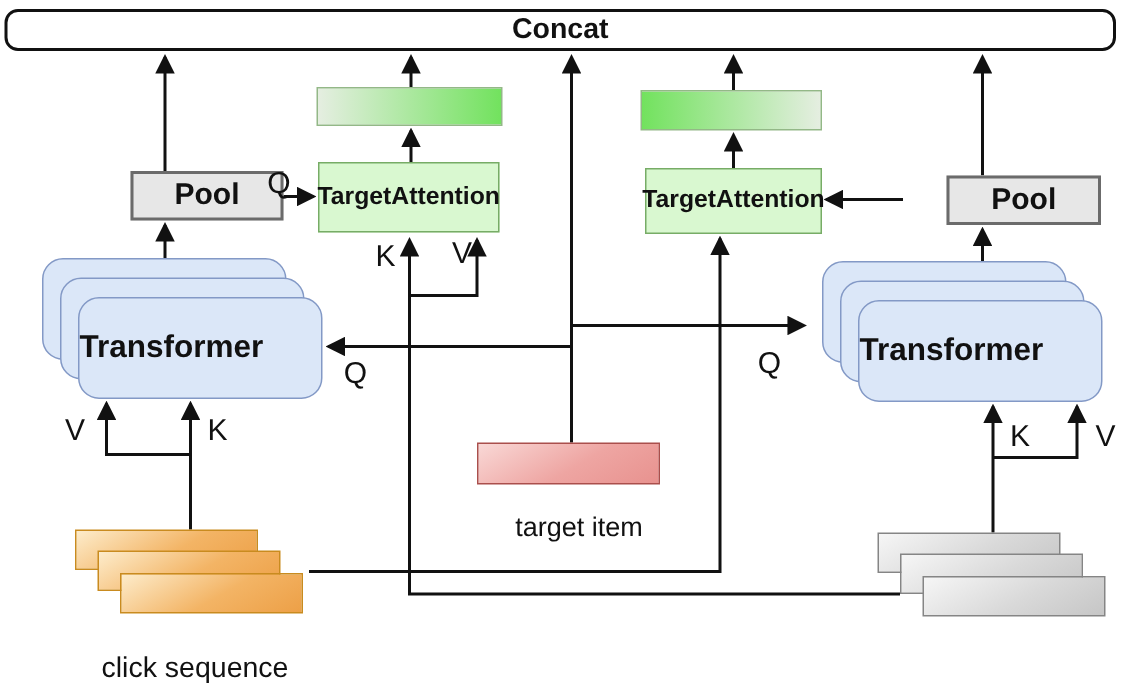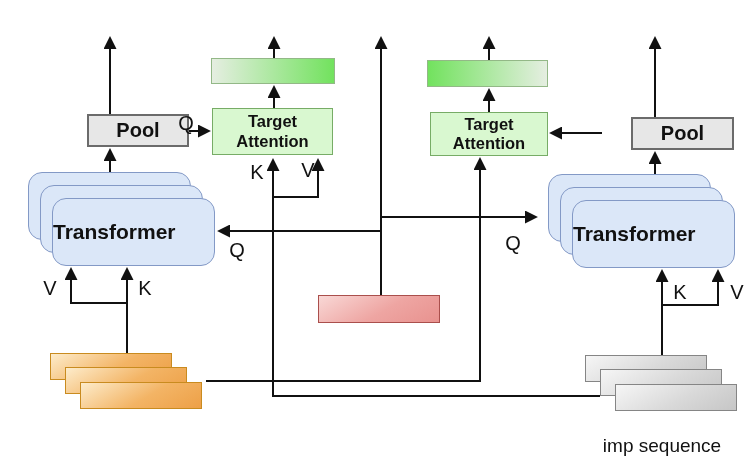--- a/index.html
+++ b/index.html
@@ -14,21 +14,21 @@
           background:#fff;font-weight:bold;font-size:19px;}
   .pool{background:#e7e7e7;border:2px solid #6b6b6b;font-weight:bold;font-size:20px;margin-left:29px;}
   .pool-left{left:58px;top:114px;width:102px;height:33px;}
   .pool-right{left:602px;top:117px;width:103px;height:33px;}
   .gbar{border:1.5px solid #93b887;}
   .gbar-left{left:211px;top:58px;width:124px;height:26px;
              background:linear-gradient(90deg,#e5eee1 0%,#72e25e 100%);}
   .gbar-right{left:427px;top:60px;width:121px;height:27px;
               background:linear-gradient(90deg,#72e25e 0%,#e5eee1 100%);}
   .ta{background:#d9f8d0;border:1.5px solid #77ac66;font-weight:bold;font-size:16.5px;
-      line-height:1.18;flex-direction:column;}
+      line-height:1.18;flex-direction:row;}
   .ta-left{left:212px;top:108px;width:121px;height:47px;}
   .ta-right{left:430px;top:112px;width:118px;height:44px;}
   .tcard{position:absolute;width:163px;height:68px;border-radius:14px;background:#dbe7f8;
          border:1.5px solid #8399c6;box-sizing:border-box;z-index:2;
          display:flex;align-items:center;justify-content:flex-start;font-weight:bold;font-size:21px;}
   .seqbar{position:absolute;width:122px;height:27px;box-sizing:border-box;z-index:2;}
   .obar{background:linear-gradient(150deg,#fdeccb 0%,#f3b465 55%,#eda047 100%);
         border:1.5px solid #c98b1f;}
   .ibar{background:linear-gradient(150deg,#f6f6f6 0%,#d9d9d9 55%,#c6c6c6 100%);
         border:1.5px solid #858585;}
@@ -68,57 +68,61 @@
       <path d="M600 396 L273 396 L273 160" marker-end="url(#ah)"></path>
       <path d="M273 197 L318 197 L318 160" marker-end="url(#ah)"></path>
       <path d="M206 381 L480 381 L480 159" marker-end="url(#ah)"></path>
       <path d="M127 353 L127 269" marker-end="url(#ah)"></path>
       <path d="M127 303 L71 303 L71 269" marker-end="url(#ah)"></path>
       <path d="M662 355 L662 271" marker-end="url(#ah)"></path>
       <path d="M662 305 L718 305 L718 271" marker-end="url(#ah)"></path>
     </g>
   </svg>
 
+  <div class="box concat">
+    <span>Concat</span>
+  </div>
 
   <div class="box pool pool-left">
     <span>Pool</span>
   </div>
   <div class="box gbar gbar-left"></div>
   <div class="box ta ta-left">
     <span>Target</span>
     <span>Attention</span>
   </div>
   <div class="tcard" style="left:28px;top:172px;"></div>
   <div class="tcard" style="left:40px;top:185px;"></div>
   <div class="tcard" style="left:52px;top:198px;">
     <span>Transformer</span>
   </div>
   <div class="seqbar obar" style="left:50px;top:353px;"></div>
   <div class="seqbar obar" style="left:65px;top:367px;"></div>
   <div class="seqbar obar" style="left:80px;top:382px;"></div>
+  <div class="lbl seq-lbl" style="left:130px;top:446px;">click sequence</div>
 
   <div class="box pool pool-right">
     <span>Pool</span>
   </div>
   <div class="box gbar gbar-right"></div>
   <div class="box ta ta-right">
     <span>Target</span>
     <span>Attention</span>
   </div>
   <div class="tcard" style="left:548px;top:174px;"></div>
   <div class="tcard" style="left:560px;top:187px;"></div>
   <div class="tcard" style="left:572px;top:200px;">
     <span>Transformer</span>
   </div>
   <div class="seqbar ibar" style="left:585px;top:355px;"></div>
   <div class="seqbar ibar" style="left:600px;top:369px;"></div>
   <div class="seqbar ibar" style="left:615px;top:384px;"></div>
-  <div class="lbl seq-lbl" style="left:662px;top:446px;">imp sequence</div>
 
   <div class="box target-item"></div>
+  <div class="lbl ti-lbl" style="left:386px;top:352px;">target item</div>
 
   <div class="lbl port" style="left:186px;top:123px;">Q</div>
   <div class="lbl port" style="left:237px;top:250px;">Q</div>
   <div class="lbl port" style="left:513px;top:243px;">Q</div>
   <div class="lbl port" style="left:257px;top:172px;">K</div>
   <div class="lbl port" style="left:308px;top:170px;">V</div>
   <div class="lbl port" style="left:50px;top:288px;">V</div>
   <div class="lbl port" style="left:145px;top:288px;">K</div>
   <div class="lbl port" style="left:680px;top:292px;">K</div>
   <div class="lbl port" style="left:737px;top:292px;">V</div>

